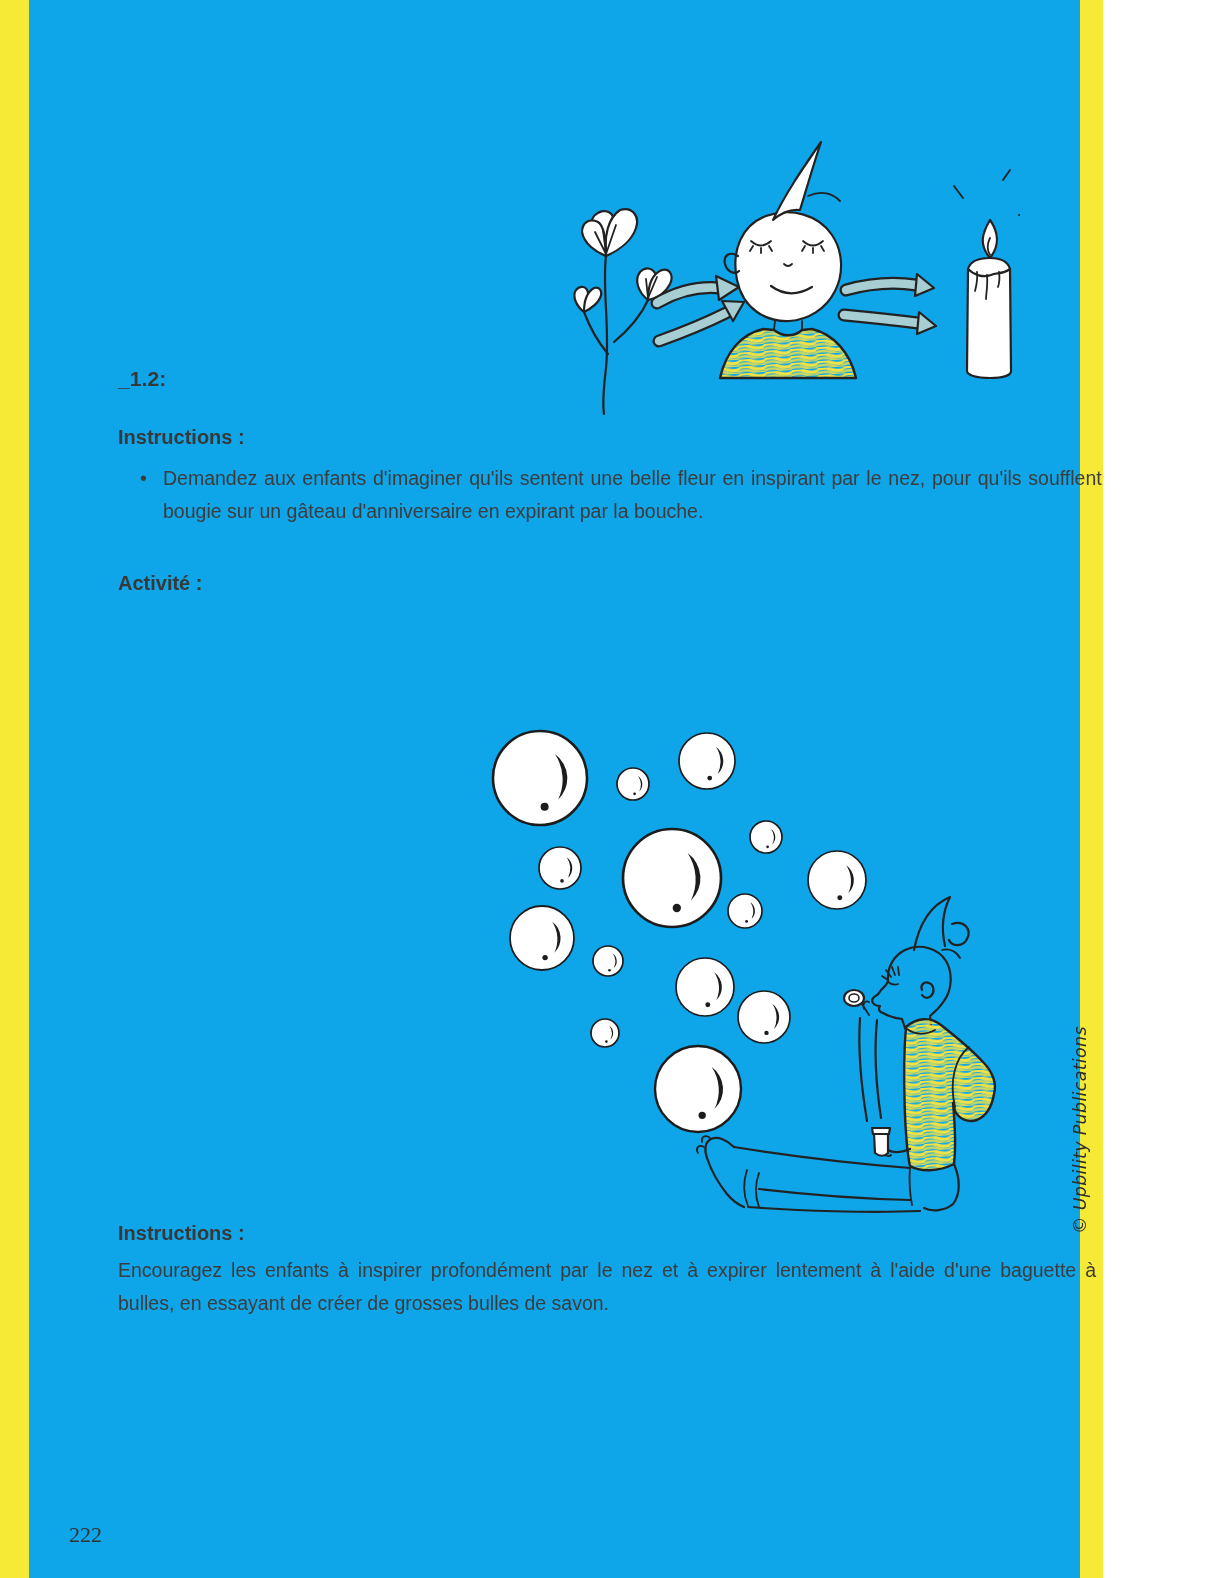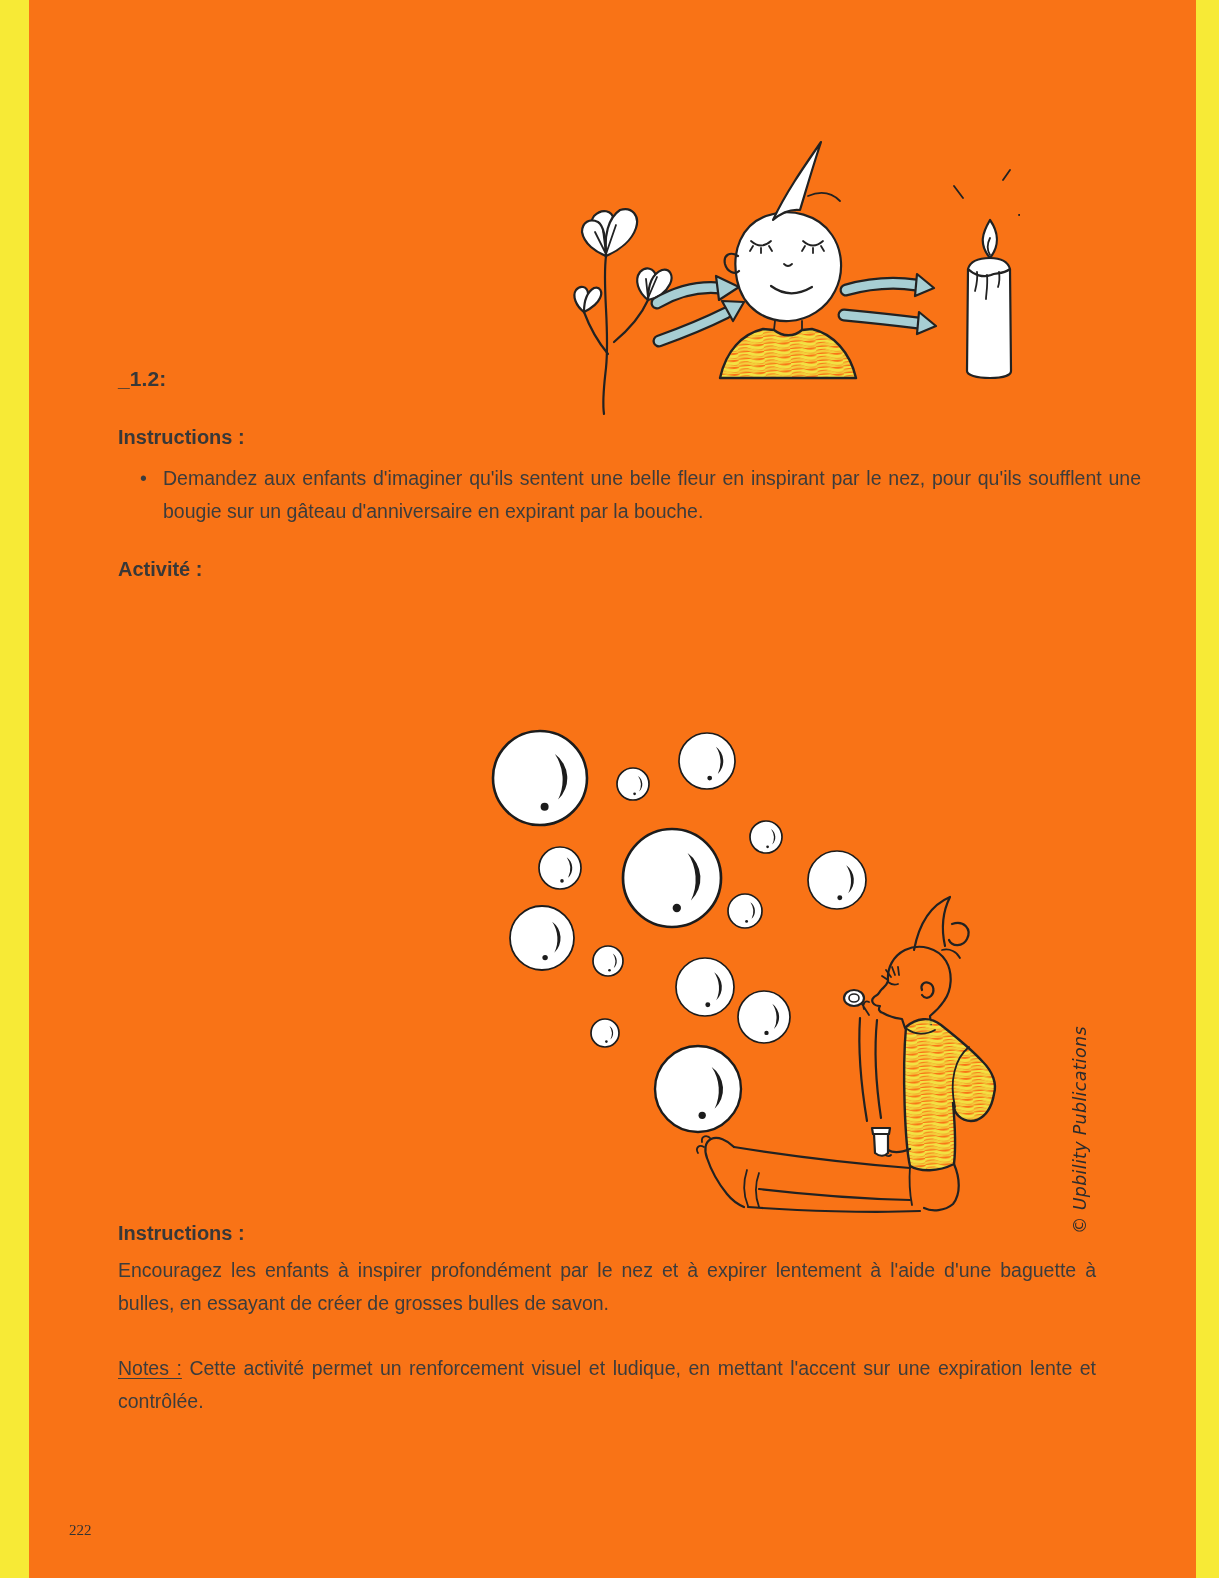--- a/index.html
+++ b/index.html
@@ -1,17 +1,17 @@
 <!DOCTYPE html>
 <html><head>
 <meta charset="utf-8">
 <style>
   html,body{margin:0;padding:0;background:#ffffff;}
   #page{
-    position:relative;width:1219px;height:1578px;background:#f97316;overflow:hidden;
+    position:relative;width:1103px;height:1578px;background:#0ea5e9;overflow:hidden;
     font-family:"Liberation Sans","DejaVu Sans",sans-serif;color:#3c3c3c;
   }
   .edge{position:absolute;top:0;bottom:0;background:#f7ea36;}
   .edge.left{left:0;width:29px;}
   .edge.right{right:0;width:23px;}
 
   .heading{position:absolute;left:118px;display:flex;gap:11px;
     font-size:21px;font-weight:bold;color:#383838;letter-spacing:.1px;}
   .label{position:absolute;left:118px;font-size:20px;font-weight:bold;color:#383838;}
   .body{position:absolute;left:118px;width:978px;font-size:19.5px;line-height:33px;
@@ -21,21 +21,21 @@
   .underlined{text-decoration:underline;text-underline-offset:3px;}
 
   .illu{position:absolute;}
   .copyright{
     position:absolute;left:1070px;top:1234px;transform:rotate(-90deg);
     transform-origin:0 0;white-space:nowrap;font-style:italic;
     font-size:17.5px;letter-spacing:.3px;color:#2c2c2c;
     font-family:"DejaVu Sans","Liberation Sans",sans-serif;
   }
   .pagenum{
-    position:absolute;left:69px;top:1522px;font-size:15px;color:#333;
+    position:absolute;left:69px;top:1522px;font-size:22px;color:#333;
     font-family:"Liberation Serif","DejaVu Serif",serif;
   }
   svg .ln{fill:none;stroke:#222;stroke-width:2.2;stroke-linecap:round;stroke-linejoin:round;}
   svg .lnthin{fill:none;stroke:#222;stroke-width:1.8;stroke-linecap:round;}
   svg .wh{fill:#fff;stroke:#222;stroke-width:2.2;stroke-linejoin:round;}
 </style>
 </head>
 <body>
 
 <div id="page">
@@ -111,21 +111,21 @@
     <span>_1.2:</span>
   </div>
 
   <div class="label" style="top:426px">Instructions :</div>
 
   <div class="body bullet-item" style="top:462px">
     <span class="dot">•</span>
     <span>Demandez aux enfants d'imaginer qu'ils sentent une belle fleur en inspirant par le nez, pour qu'ils soufflent une bougie sur un gâteau d'anniversaire en expirant par la bouche.</span>
   </div>
 
-  <div class="label" style="top:558px">Activité :</div>
+  <div class="label" style="top:572px">Activité :</div>
 
 
   <svg class="illu" style="left:450px;top:700px" width="560" height="560" viewBox="0 0 560 560">
     <defs>
       <pattern id="scribB" width="26" height="7" patternUnits="userSpaceOnUse" patternTransform="rotate(-4)">
         <path d="M-2 2 Q 5 -1 13 2 T 28 2" stroke="#f2e243" stroke-width="3.2" fill="none"></path>
         <path d="M-2 5.5 Q 6 3 14 5.5 T 28 5.5" stroke="#f2e243" stroke-width="2.4" fill="none" opacity="0.85"></path>
       </pattern>
     </defs>
 
@@ -243,20 +243,17 @@
       <path class="ln" d="M298 507 C 350 511 420 513 470 511"></path>
       <path class="lnthin" d="M460 466 C 459 480 460 495 462 505"></path>
     </g>
   </svg>
 
 
   <div class="label" style="top:1222px">Instructions :</div>
 
   <div class="body" style="top:1254px">Encouragez les enfants à inspirer profondément par le nez et à expirer lentement à l'aide d'une baguette à bulles, en essayant de créer de grosses bulles de savon.</div>
 
-  <div class="body" style="top:1352px">
-    <span class="underlined">Notes :</span><span> Cette activité permet un renforcement visuel et ludique, en mettant l'accent sur une expiration lente et contrôlée.</span>
-  </div>
 
   <div class="copyright">© Upbility Publications</div>
 
   <div class="pagenum">222</div>
 </div>
 
 </body></html>

